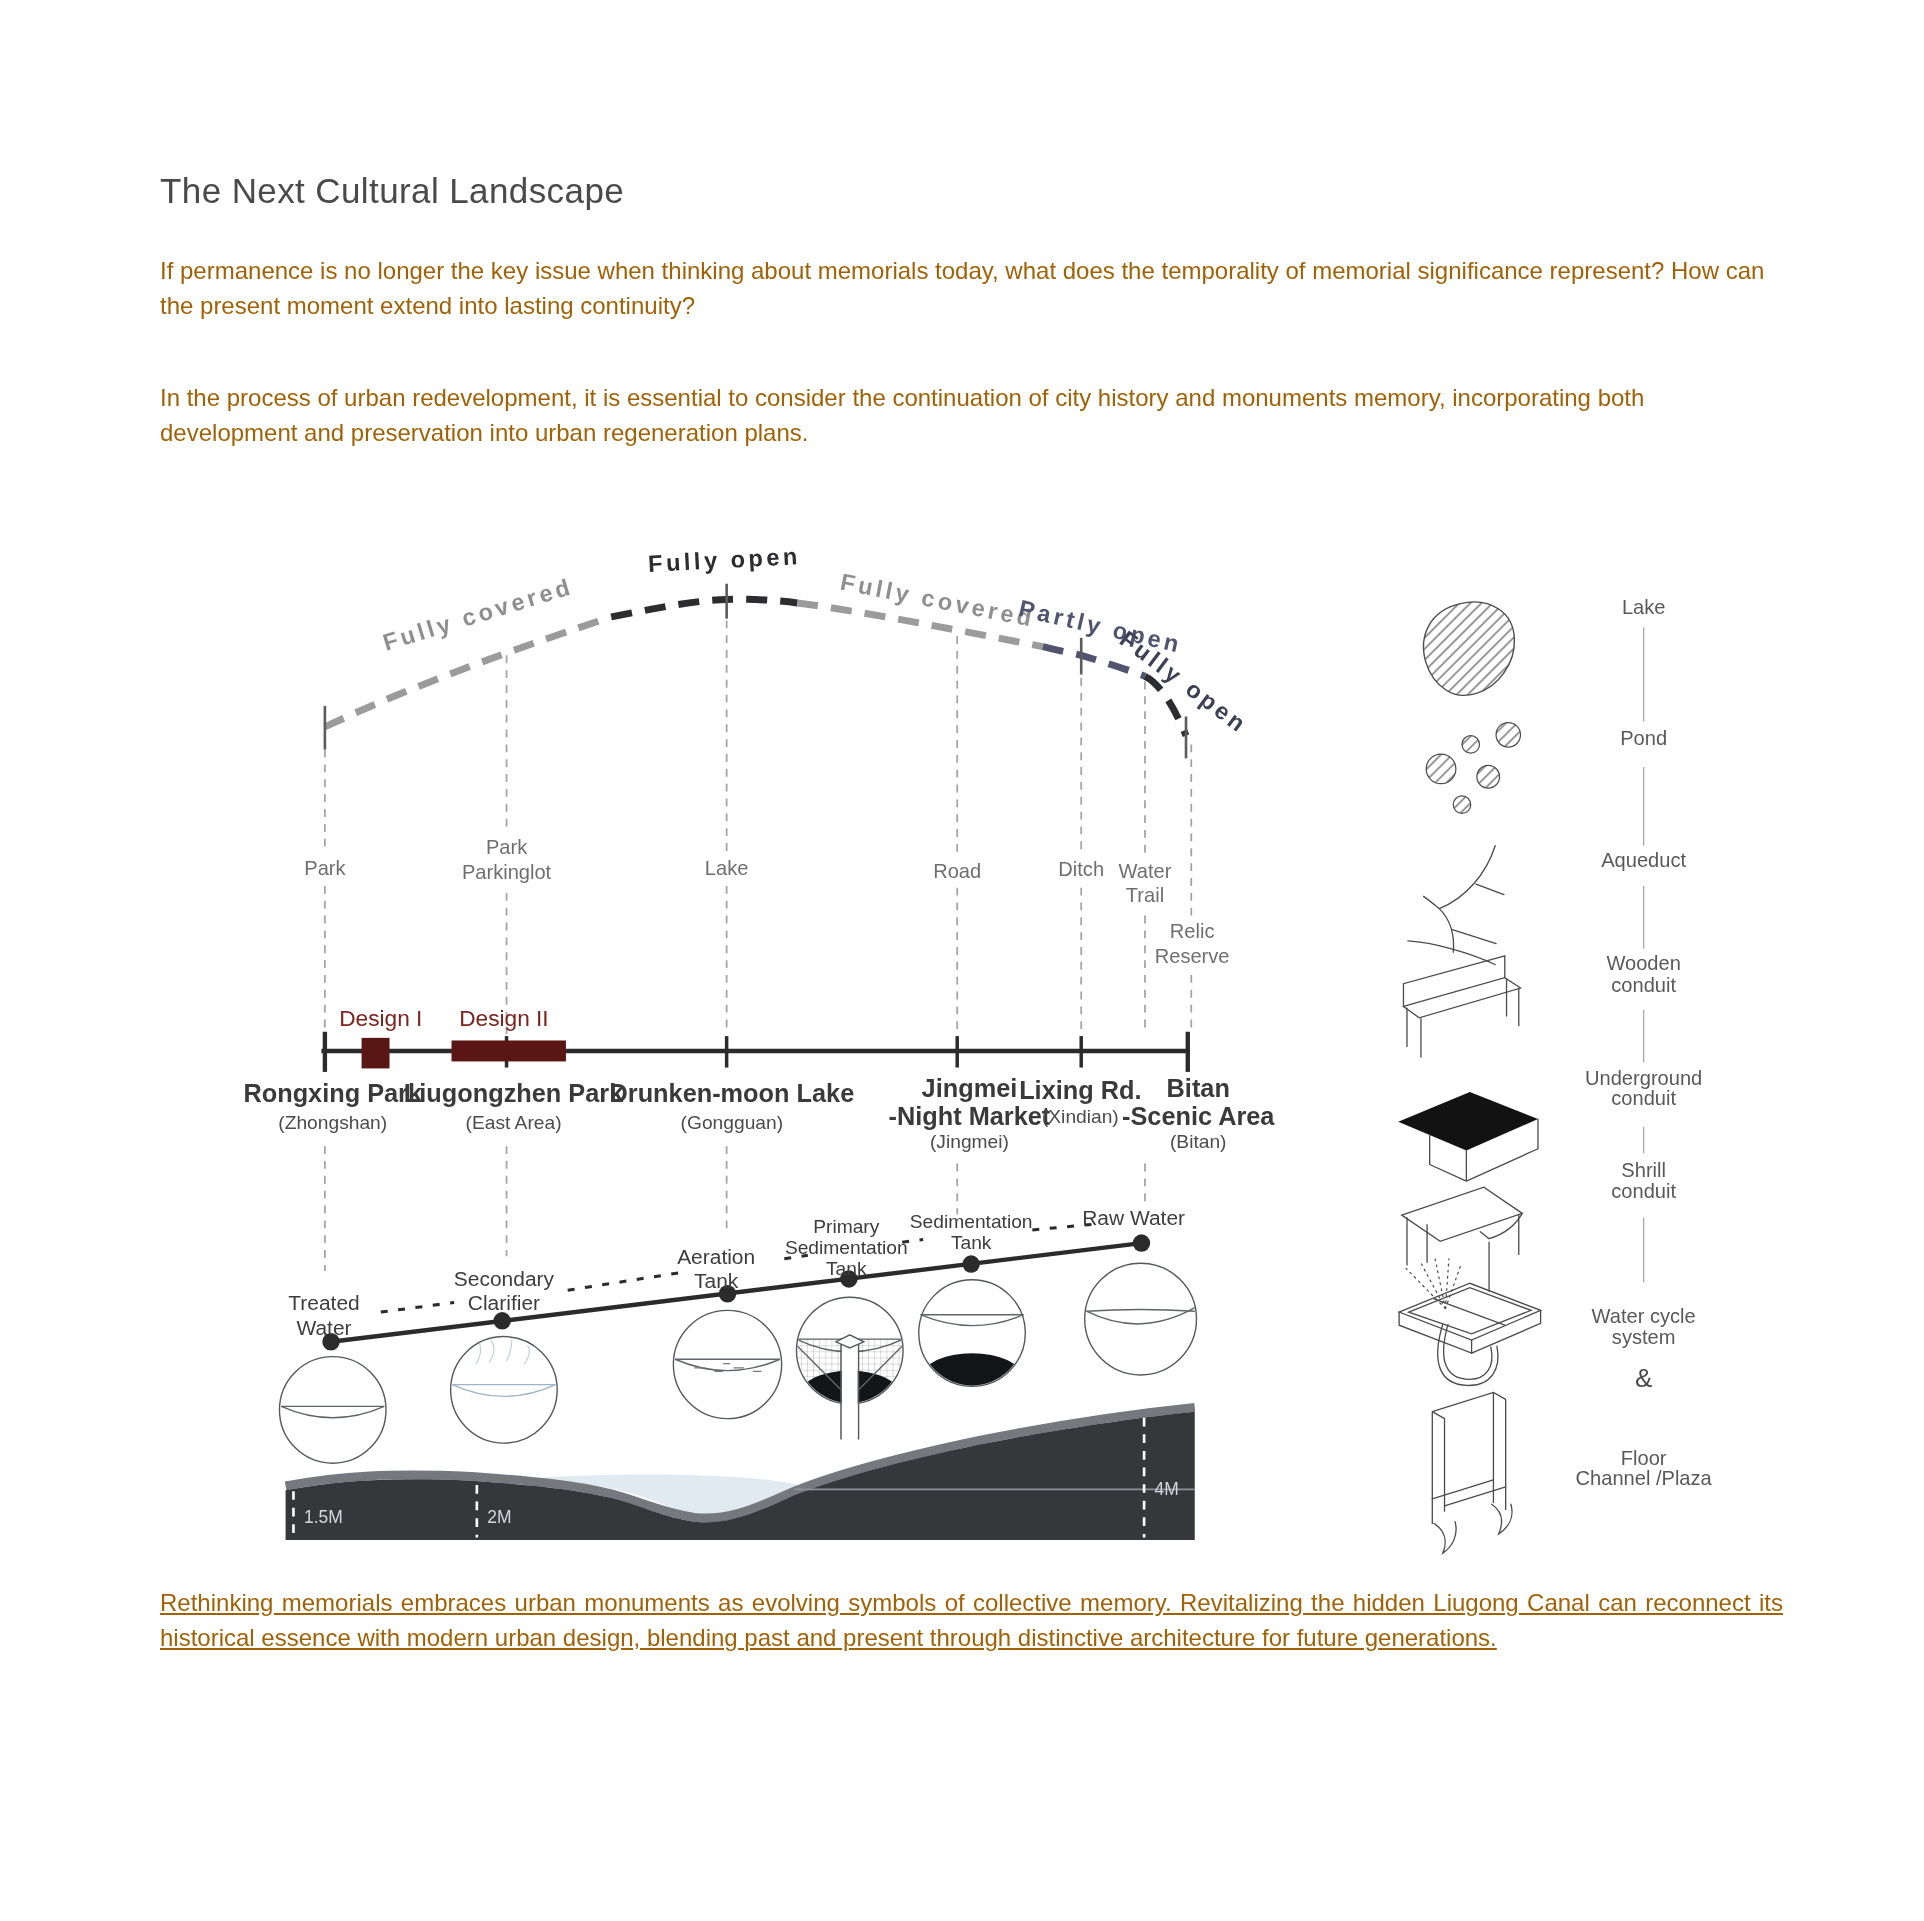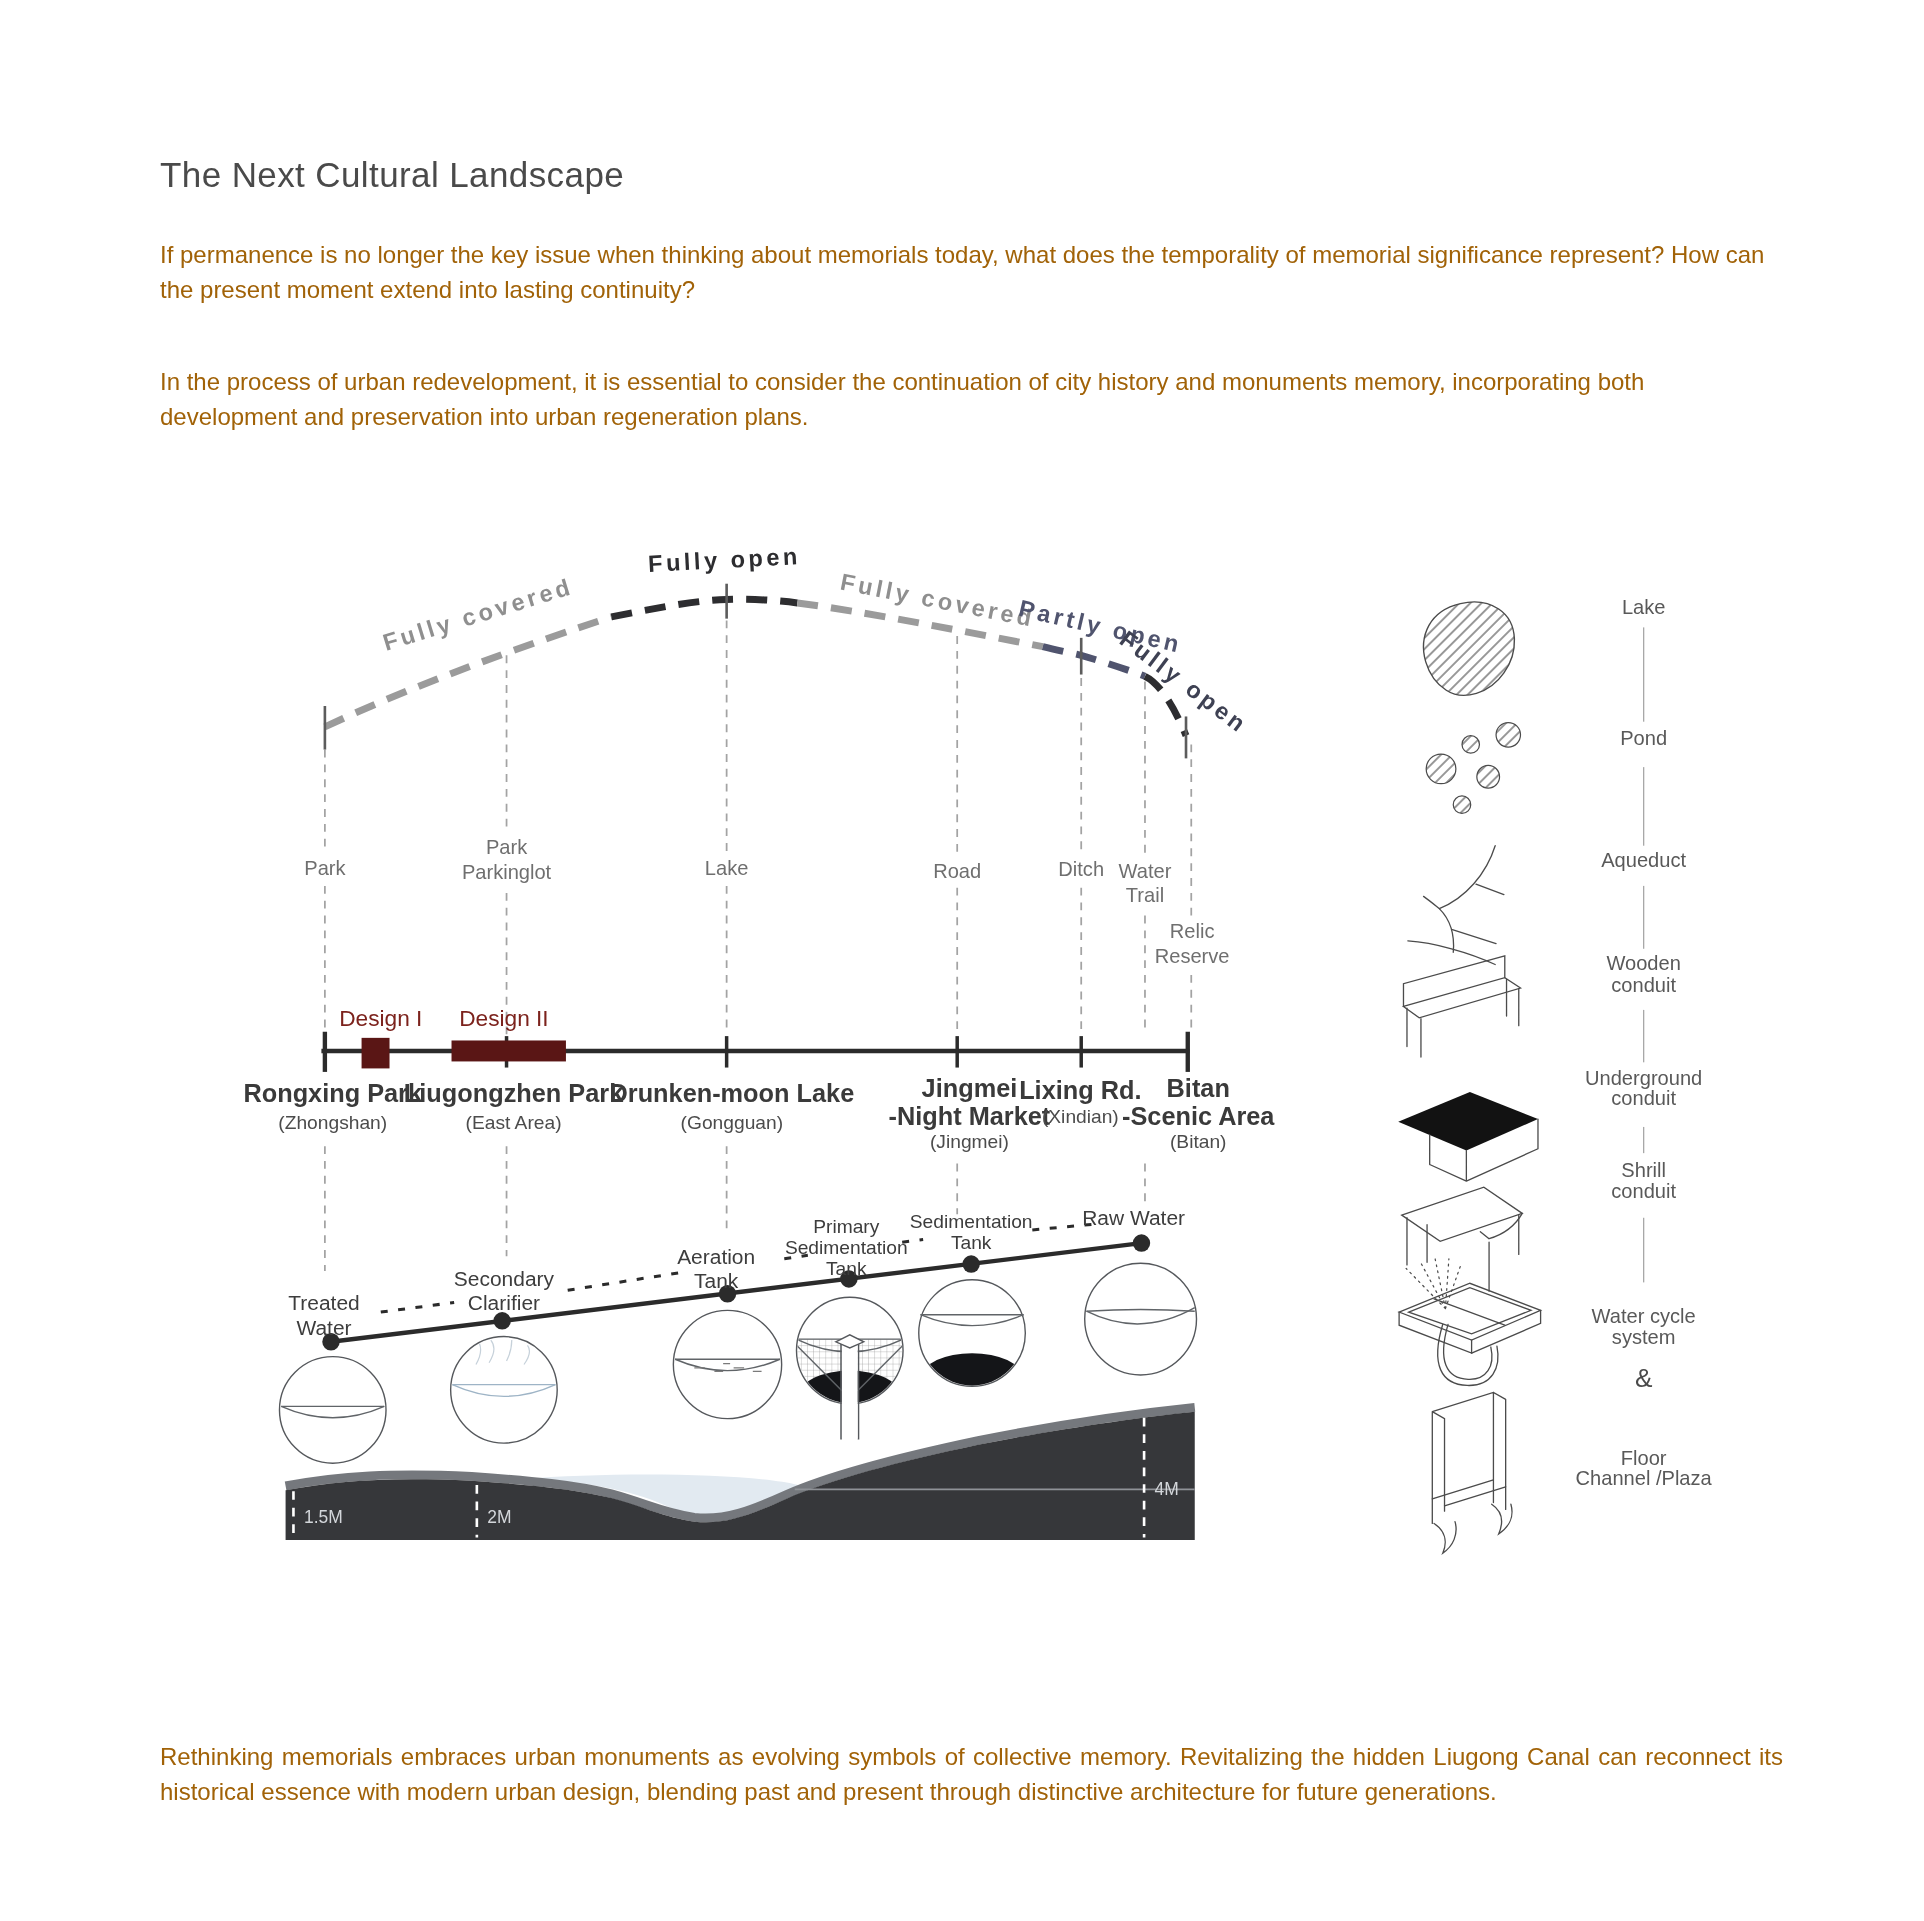--- a/index.html
+++ b/index.html
@@ -1,23 +1,23 @@
 <!DOCTYPE html>
 <html style="font-size:14px"><head>
 <meta charset="utf-8">
 <style>
   html,body{margin:0;padding:0;background:#ffffff;}
   body{width:1924px;height:1922px;position:relative;overflow:hidden;
        font-family:"Liberation Sans", sans-serif;color:#3f3f3f;}
-  .abs{position:absolute;}
+  .abs{position:absolute;margin-top:16px;}
   #page-title{left:160px;top:155px;font-size:35px;font-weight:400;color:#4a4a4a;letter-spacing:0.4px;}
   .para{left:160px;width:1623px;font-size:24px;line-height:1.44;color:#a16207;}
   #intro-1{top:238px;}
   #intro-2{top:365px;}
-  #outro{top:1740px;text-align:justify;}
+  #outro{top:1570px;text-align:justify;text-decoration:underline;}
   #diagram-svg{position:absolute;left:0;top:0;}
   
   text{font-family:"Liberation Sans", sans-serif;}
   .cover{font-weight:bold;font-size:27px;letter-spacing:4px;text-anchor:middle;}
   .ctx{font-size:23px;fill:#6f6f6f;text-anchor:middle;}
   .st-name{font-size:29px;font-weight:bold;fill:#3a3a3a;text-anchor:middle;}
   .st-sub{font-size:22px;fill:#4c4c4c;text-anchor:middle;}
   .proc{font-size:24px;fill:#3d3d3d;text-anchor:middle;}
   .proc-sm{font-size:22px;fill:#3d3d3d;text-anchor:middle;}
   .design-label{font-size:26px;fill:#7c221c;text-anchor:middle;}

